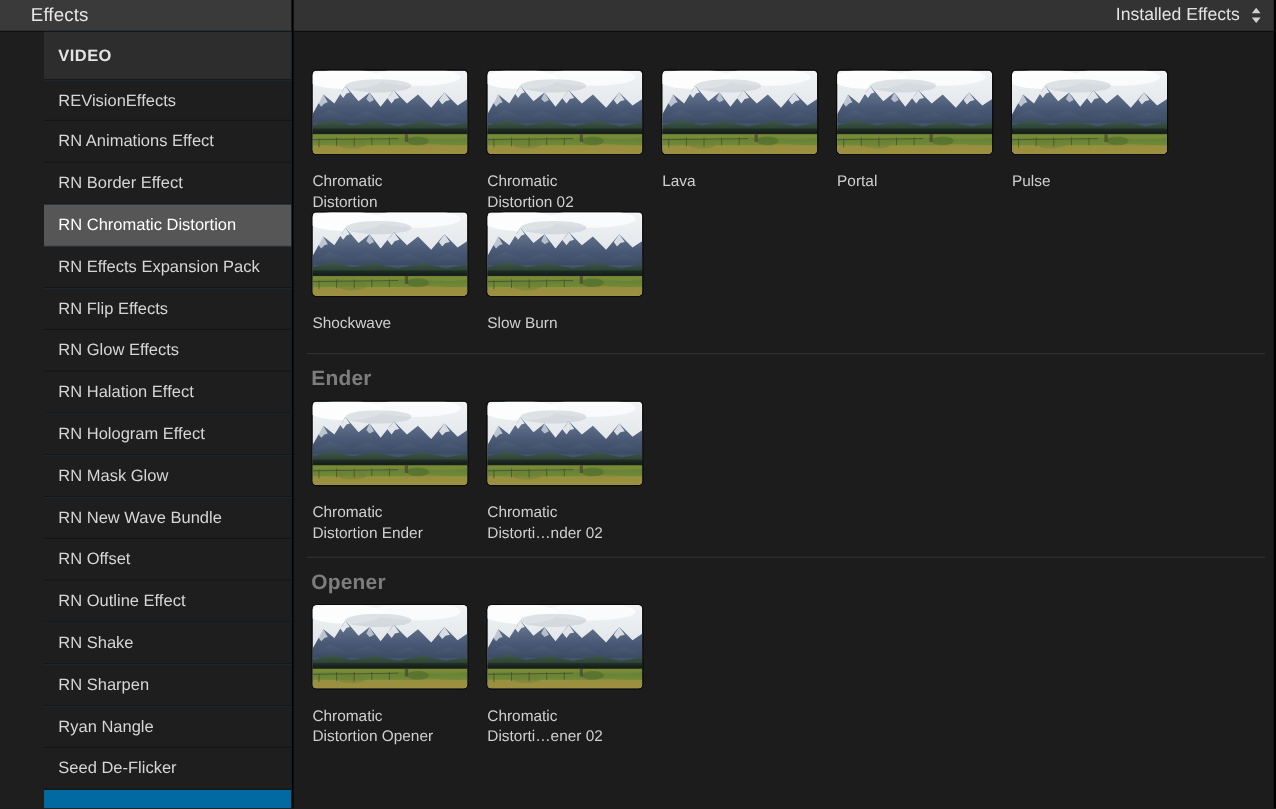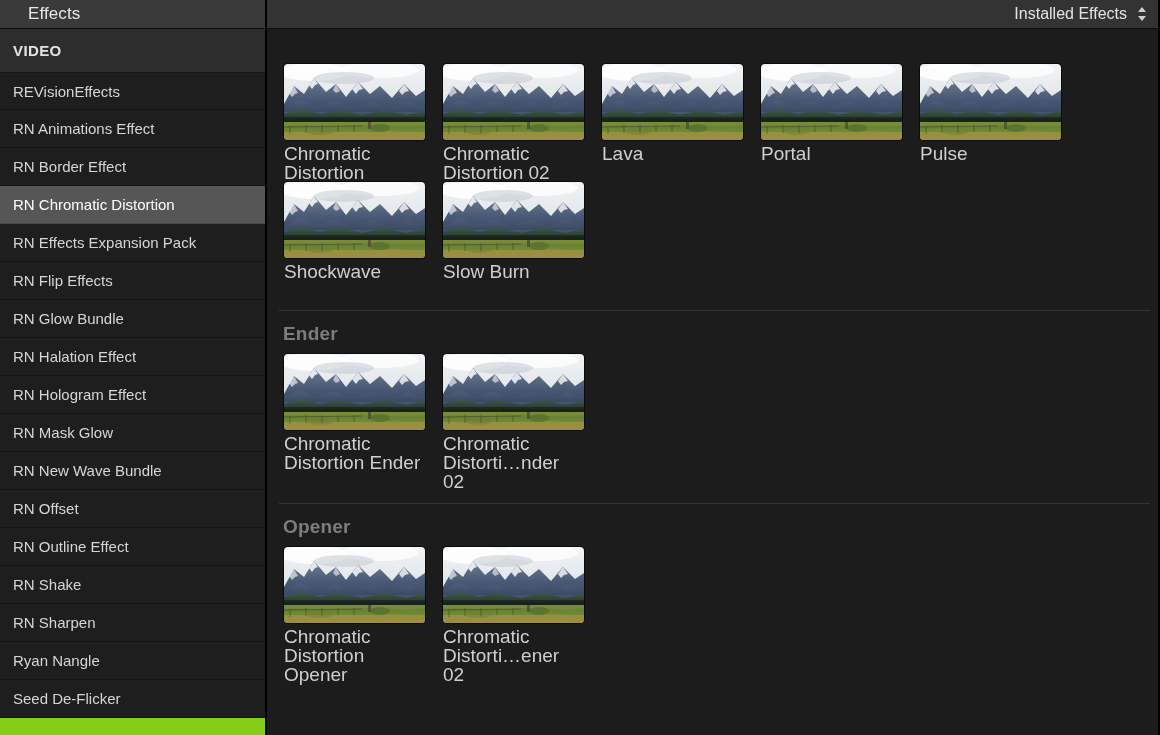--- a/index.html
+++ b/index.html
@@ -37,21 +37,22 @@
     padding-left: 28px;
   }
   #sidebar-header .title {
     font-size: 17px;
     color: #e8e8e8;
     letter-spacing: .1px;
   }
   #sidebar-list {
     flex: 1 1 auto;
     overflow: hidden;
-    background: #84cc16;
+    background: #0369a1;
+    margin-left: 40px;
   }
   .group-header {
     height: 44px;
     background: #2d2d2d;
     display: flex;
     align-items: center;
     padding-left: 13px;
     font-size: 15px;
     font-weight: bold;
     color: #e4e4e4;
@@ -145,24 +146,24 @@
     width: 141px;
     height: 76px;
     border-radius: 4px;
     overflow: hidden;
     position: relative;
     background: #0c0c0c;
     box-shadow: 0 0 0 1px rgba(0,0,0,.6);
   }
   .thumb svg { display: block; width: 141px; height: 76px; }
   .tile-label {
-    font-size: 19px;
+    font-size: 14px;
     line-height: 19px;
     color: #cfcfcf;
-    padding-top: 4px;
+    padding-top: 15px;
     min-height: 38px;
     white-space: pre-line;
   }
 </style>
 </head>
 <body>
 
 <div id="app">
 
   <div id="sidebar">
@@ -184,21 +185,21 @@
         <div class="side-row selected">
           <span>RN Chromatic Distortion</span>
         </div>
         <div class="side-row">
           <span>RN Effects Expansion Pack</span>
         </div>
         <div class="side-row">
           <span>RN Flip Effects</span>
         </div>
         <div class="side-row">
-          <span>RN Glow Bundle</span>
+          <span>RN Glow Effects</span>
         </div>
         <div class="side-row">
           <span>RN Halation Effect</span>
         </div>
         <div class="side-row">
           <span>RN Hologram Effect</span>
         </div>
         <div class="side-row">
           <span>RN Mask Glow</span>
         </div>

